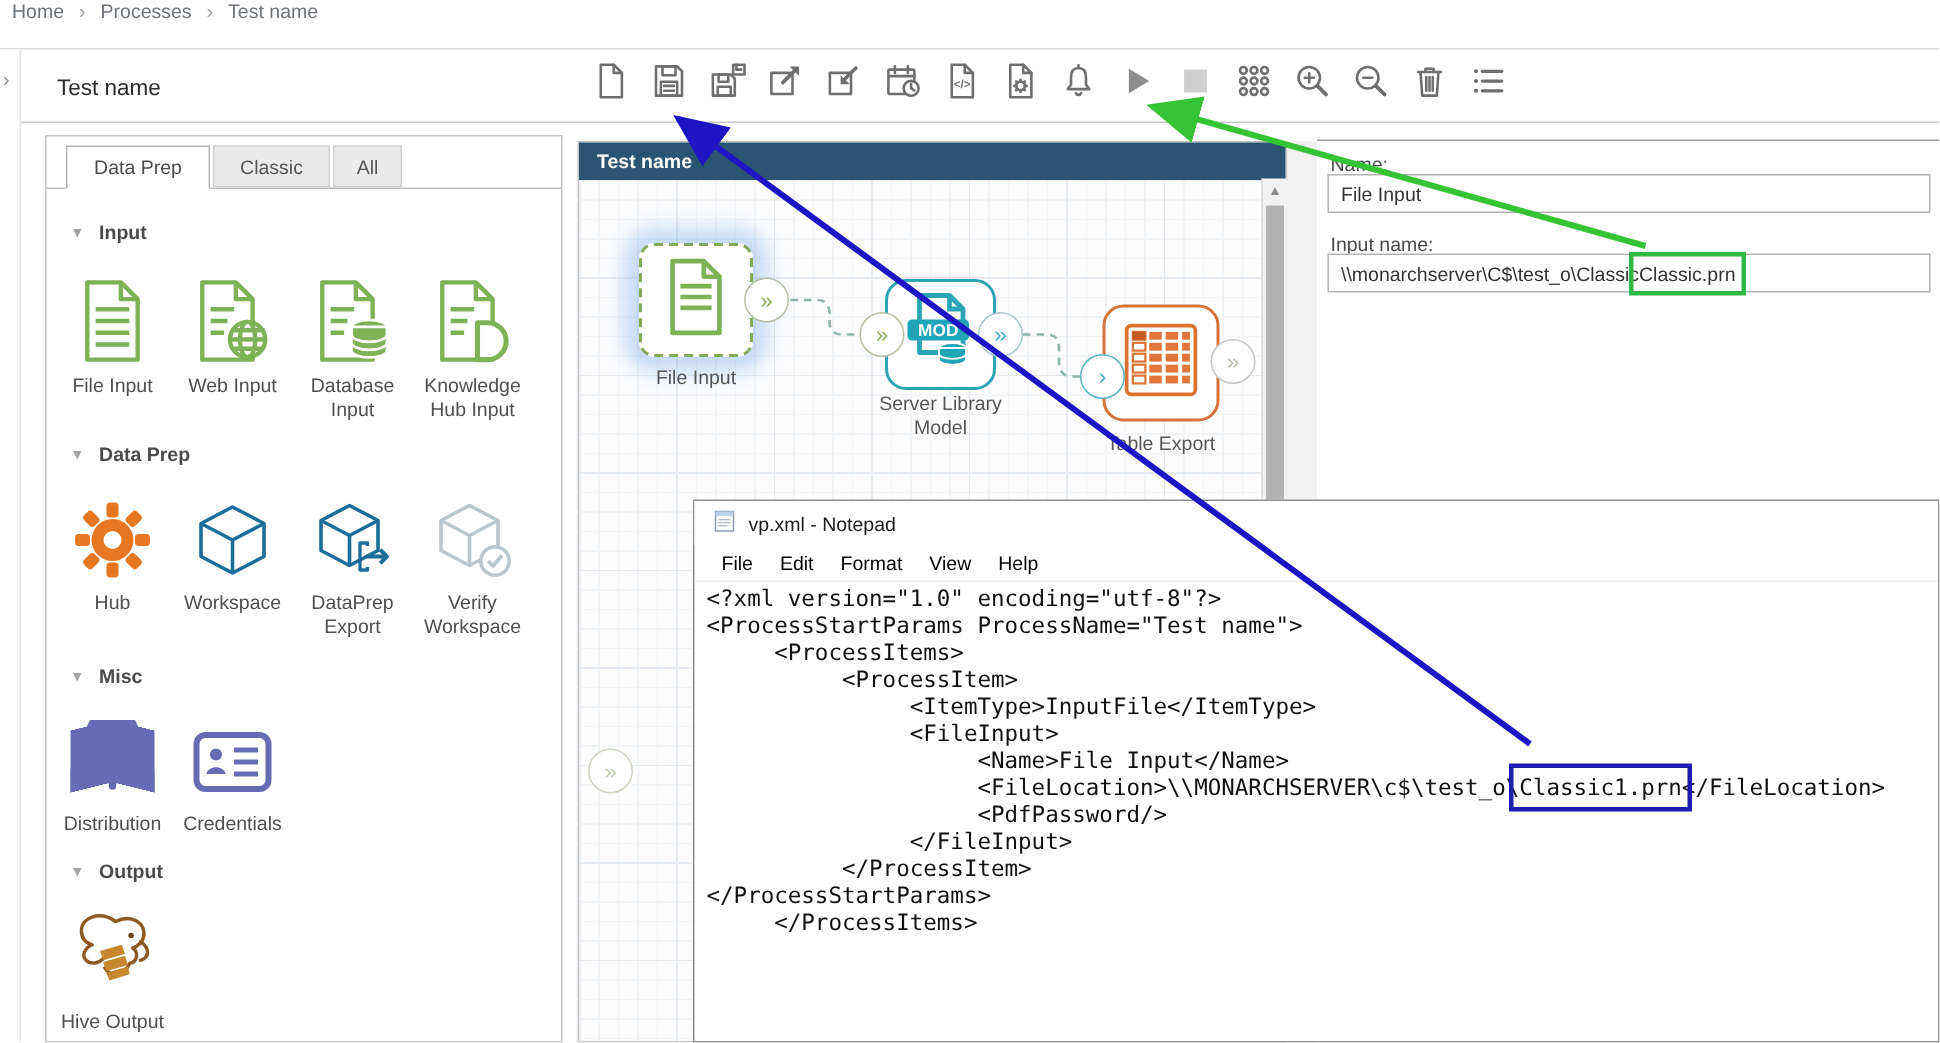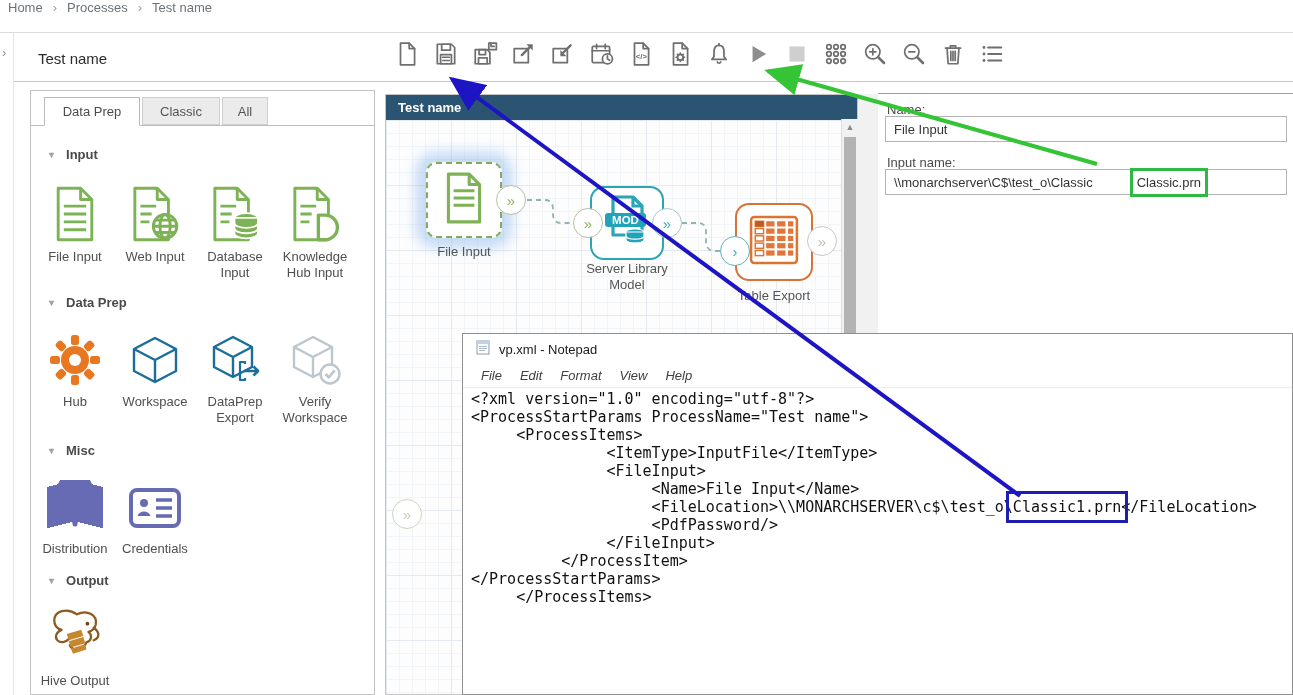--- a/index.html
+++ b/index.html
@@ -54,28 +54,28 @@
   .vscroll { position:absolute; left:841px; top:119px; width:17px; height:576px; background:#f1f1f1; border-left:1px solid #dcdcdc; z-index:4; }
   .vscroll .arrow { position:absolute; top:3px; left:0; width:16px; text-align:center; font-size:9px; color:#8a8a8a; cursor:pointer; }
   .vscroll .thumb { position:absolute; left:2px; top:18px; width:12px; height:505px; background:#b3b3b3; cursor:pointer; }
 
   .gap-strip { left:858px; top:94px; width:20px; height:601px; background:#f1f1f1; }
 
   
   .props { left:878px; top:93px; width:415px; height:602px; background:#fff; border-top:1px solid #9e9e9e; z-index:4; }
   .plabel { position:absolute; left:9px; font-size:13px; color:#4a4a4a; }
   .pinput { position:absolute; left:7px; width:402px; height:26px; border:1px solid #b3b3b3; background:#fff; font-size:13px; color:#333; display:flex; align-items:center; padding-left:8px; white-space:pre; overflow:visible; cursor:text; }
-  .hl-green { outline:3px solid #2fb944; outline-offset:4px;margin-left:44px; }
+  .hl-green { outline:3px solid #2fb944; outline-offset:4px; }
 
   
   .notepad { left:462px; top:333px; width:831px; height:362px; background:#fff; border:1px solid #8f8f8f; z-index:6; }
   .np-titlebar { position:absolute; left:0; top:0; width:100%; height:30px; display:flex; align-items:center; padding-left:12px; gap:8px; background:#fff; }
   .np-title { font-size:13px; color:#1a1a1a; }
   .np-menubar { position:absolute; left:0; top:30px; width:100%; height:24px; display:flex; align-items:center; padding-left:9px; border-bottom:1px solid #ececec; }
-  .np-menu-item { font-size:13px; color:#404040; padding:0 9px; cursor:pointer;font-style:italic; }
+  .np-menu-item { font-size:13px; color:#000000; padding:0 9px; cursor:pointer; }
   .np-content { position:absolute; left:8px; top:56px; font-family:"DejaVu Sans Mono", monospace; font-size:15px; line-height:18px; color:#111; cursor:text; }
   .xml-line { white-space:pre; }
   .hl-blue { outline:3px solid #1d1db0; outline-offset:4px; }
 
   .overlay { left:0; top:0; width:1293px; height:695px; pointer-events:none; z-index:9; }
   .wires { left:385px; top:94px; width:473px; height:601px; pointer-events:none; z-index:2; }
 </style>
 </head>
 <body>
 
@@ -506,20 +506,21 @@
     <span class="np-menu-item">File</span>
     <span class="np-menu-item">Edit</span>
     <span class="np-menu-item">Format</span>
     <span class="np-menu-item">View</span>
     <span class="np-menu-item">Help</span>
   </div>
   <div class="np-content">
     <div class="xml-line">&lt;?xml version="1.0" encoding="utf-8"?&gt;</div>
     <div class="xml-line">&lt;ProcessStartParams ProcessName="Test name"&gt;</div>
     <div class="xml-line">     &lt;ProcessItems&gt;</div>
+    <div class="xml-line">          &lt;ProcessItem&gt;</div>
     <div class="xml-line">               &lt;ItemType&gt;InputFile&lt;/ItemType&gt;</div>
     <div class="xml-line">               &lt;FileInput&gt;</div>
     <div class="xml-line">                    &lt;Name&gt;File Input&lt;/Name&gt;</div>
     <div class="xml-line"><span>                    &lt;FileLocation&gt;\\MONARCHSERVER\c$\test_o\</span><span class="hl-blue">Classic1.prn</span><span>&lt;/FileLocation&gt;</span></div>
     <div class="xml-line">                    &lt;PdfPassword/&gt;</div>
     <div class="xml-line">               &lt;/FileInput&gt;</div>
     <div class="xml-line">          &lt;/ProcessItem&gt;</div>
     <div class="xml-line">&lt;/ProcessStartParams&gt;</div>
     <div class="xml-line">     &lt;/ProcessItems&gt;</div>
   </div>

